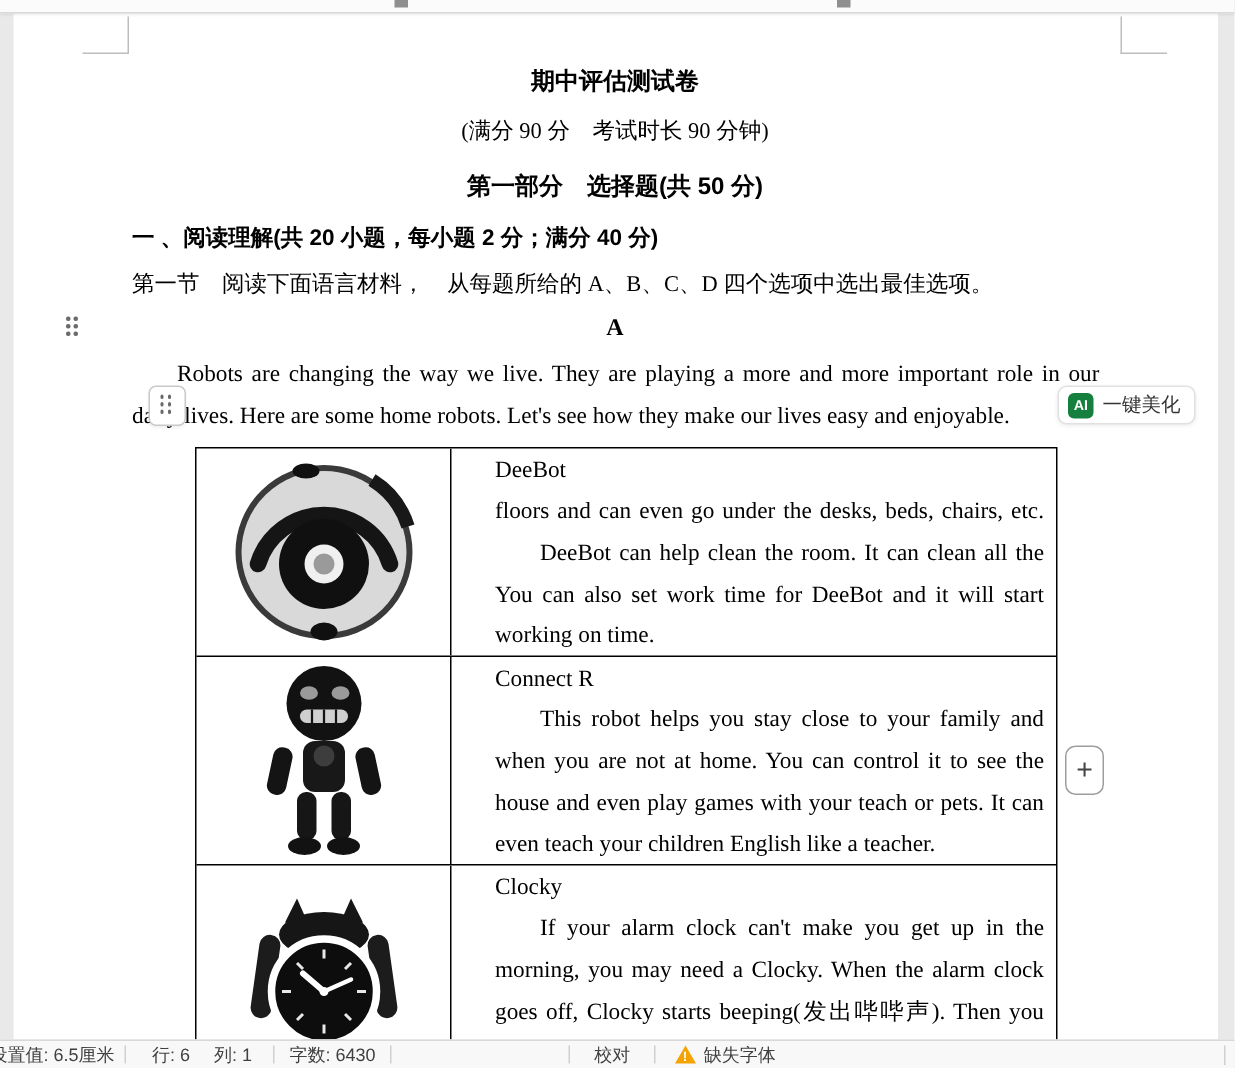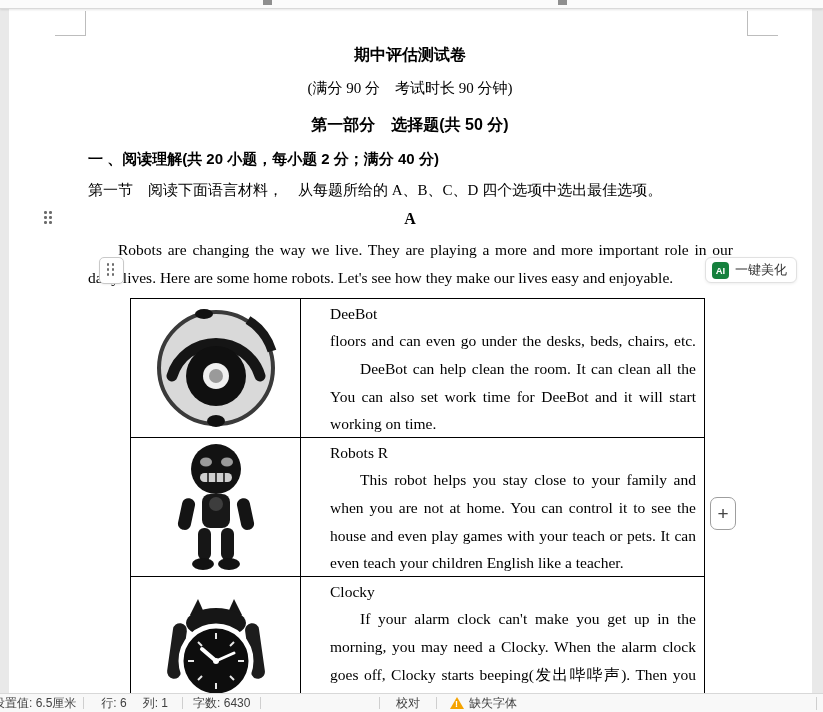--- a/index.html
+++ b/index.html
@@ -219,21 +219,21 @@
             <circle cx="46" cy="62" r="7" fill="#3d3d3d"></circle>
             <rect x="10" y="56" width="13" height="32" rx="6" fill="#141414" transform="rotate(12 16 72)"></rect>
             <rect x="69" y="56" width="13" height="32" rx="6" fill="#141414" transform="rotate(-12 76 72)"></rect>
             <rect x="28" y="86" width="13" height="32" rx="6" fill="#161616"></rect>
             <rect x="51" y="86" width="13" height="32" rx="6" fill="#161616"></rect>
             <ellipse cx="33" cy="122" rx="11" ry="6" fill="#121212"></ellipse>
             <ellipse cx="59" cy="122" rx="11" ry="6" fill="#121212"></ellipse>
           </svg>
         </div>
         <div class="t-text-cell">
-          <div class="robot-name">Robots R</div>
+          <div class="robot-name">Connect R</div>
           <div class="robot-line j indent">This robot helps you stay close to your family and pets</div>
           <div class="robot-line j">when you are not at home. You can control it to see the</div>
           <div class="robot-line j">house and even play games with your teach or pets. It can</div>
           <div class="robot-line">even teach your children English like a teacher.</div>
         </div>
       </div>
 
       <div class="t-row last">
         <div class="t-img-cell">
           <svg width="108" height="150" viewBox="0 0 108 150">

